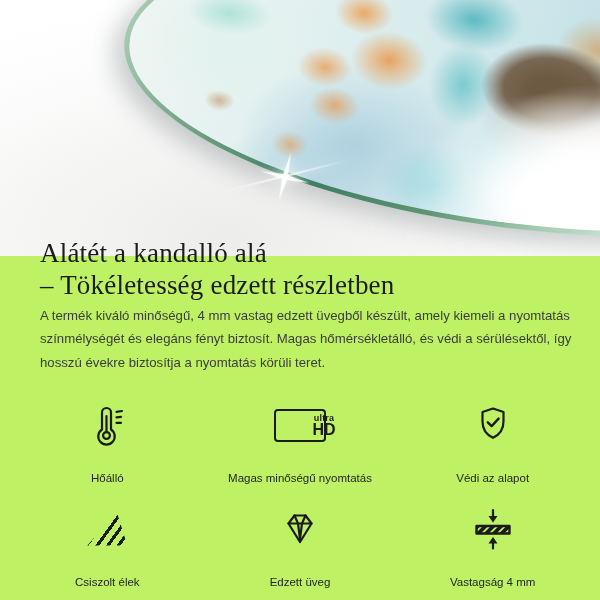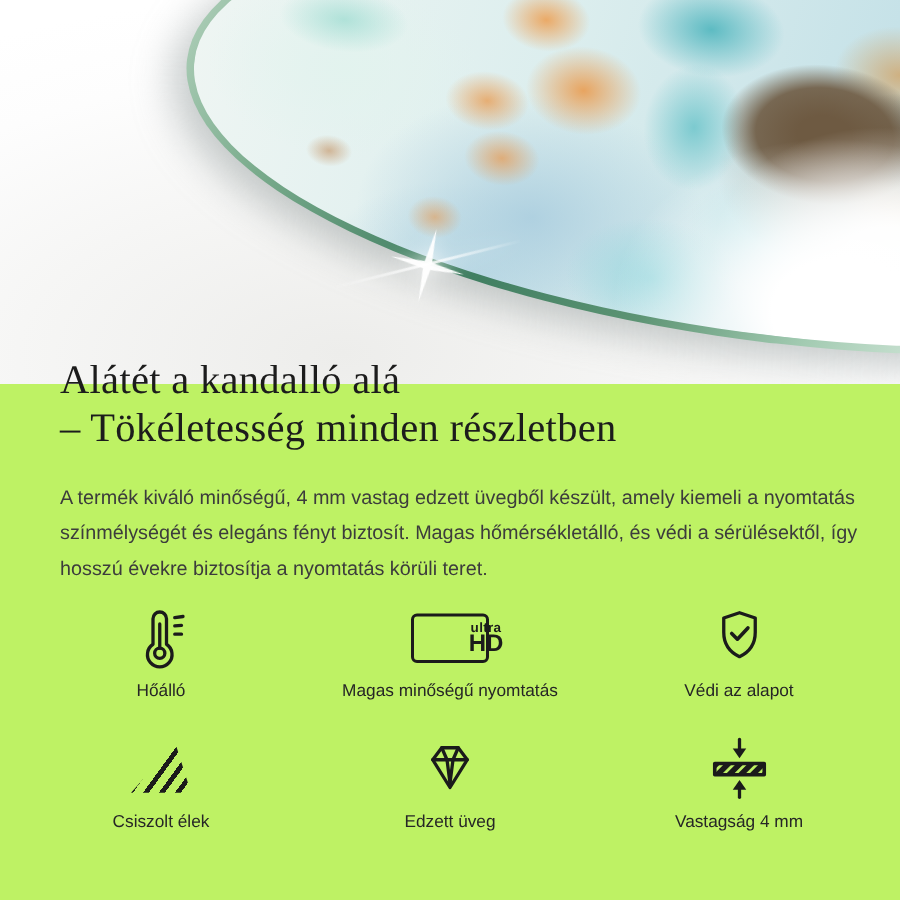--- a/index.html
+++ b/index.html
@@ -44,30 +44,30 @@
   .sparkle { position:absolute; left:258px; top:150px; width:54px; height:54px;
              filter:drop-shadow(0 0 6px rgba(255,255,255,0.95)); transform:rotate(14deg); }
   .sparkle::after { content:""; position:absolute; left:-38px; top:25px; width:130px; height:2px;
              background:linear-gradient(90deg, rgba(255,255,255,0), rgba(255,255,255,0.9), rgba(255,255,255,0));
              transform:rotate(-28deg); }
 
   
   .heading { position:absolute; left:40px; top:237px; font-family:"Liberation Serif", serif;
              font-weight:400; font-size:27px; line-height:32px; color:#1c1c1c; letter-spacing:0.2px; }
   .heading span { display:block; white-space:nowrap; }
-  .para { position:absolute; left:40px; top:320px; font-size:13.2px; line-height:23.4px;
+  .para { position:absolute; left:40px; top:304px; font-size:13.2px; line-height:23.4px;
           color:#3c3c3c; }
   .para span { display:block; white-space:nowrap; }
 
   
   .features { position:absolute; left:11px; top:404px; width:578px;
               display:grid; grid-template-columns:repeat(3,1fr); row-gap:24px; }
   .feature { display:flex; flex-direction:column; align-items:center; }
   .ficon { height:42px; display:flex; align-items:center; justify-content:center; }
-  .flabel { margin-top:9px; font-size:11.5px; color:#262626; white-space:nowrap; }
+  .flabel { margin-top:26px; font-size:11.5px; color:#262626; white-space:nowrap; }
   svg.ic { stroke:#1b1b1b; fill:none; stroke-width:2.2; stroke-linecap:round; stroke-linejoin:round; }
   .uhd-box { width:33px; height:33px; border:2.5px solid #1b1b1b; border-radius:4px;
              display:flex; flex-direction:column; align-items:center; justify-content:center;
              color:#1b1b1b;padding-left:48px; }
   .uhd-top { font-size:9px; font-weight:700; line-height:10px; letter-spacing:0.2px; }
   .uhd-bottom { font-size:16px; font-weight:800; line-height:14px; }
   .edges { width:40px; height:33px;
            background:repeating-linear-gradient(126deg, #1b1b1b 0 3.2px, transparent 3.2px 8.6px);
            clip-path:polygon(0% 100%, 74% 0%, 100% 100%); }
 </style>
@@ -83,21 +83,21 @@
     </div>
     <div class="sparkle">
       <svg width="54" height="54" viewBox="0 0 54 54">
         <path d="M27 2 L29.5 24.5 L52 27 L29.5 29.5 L27 52 L24.5 29.5 L2 27 L24.5 24.5 Z" fill="#ffffff" opacity="0.95"></path>
       </svg>
     </div>
   </div>
 
   <h1 class="heading">
     <span>Alátét a kandalló alá</span>
-    <span>– Tökéletesség minden részletben</span>
+    <span>– Tökéletesség edzett részletben</span>
   </h1>
 
   <p class="para">
     <span>A termék kiváló minőségű, 4 mm vastag edzett üvegből készült, amely kiemeli a nyomtatás</span>
     <span>színmélységét és elegáns fényt biztosít. Magas hőmérsékletálló, és védi a sérülésektől, így</span>
     <span>hosszú évekre biztosítja a nyomtatás körüli teret.</span>
   </p>
 
   <div class="features">
 

